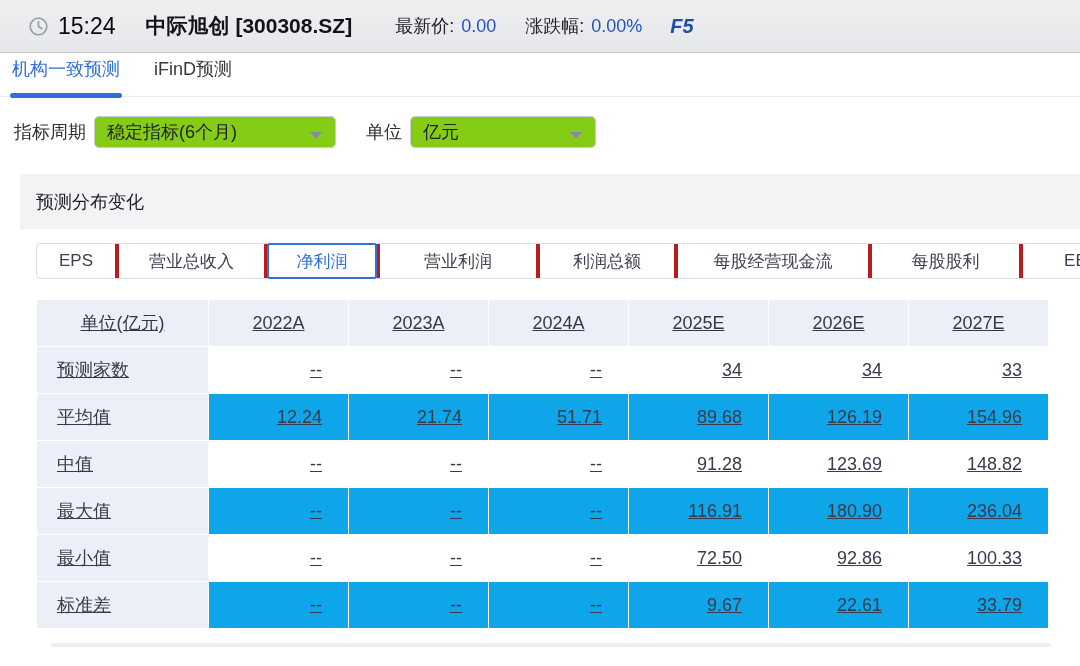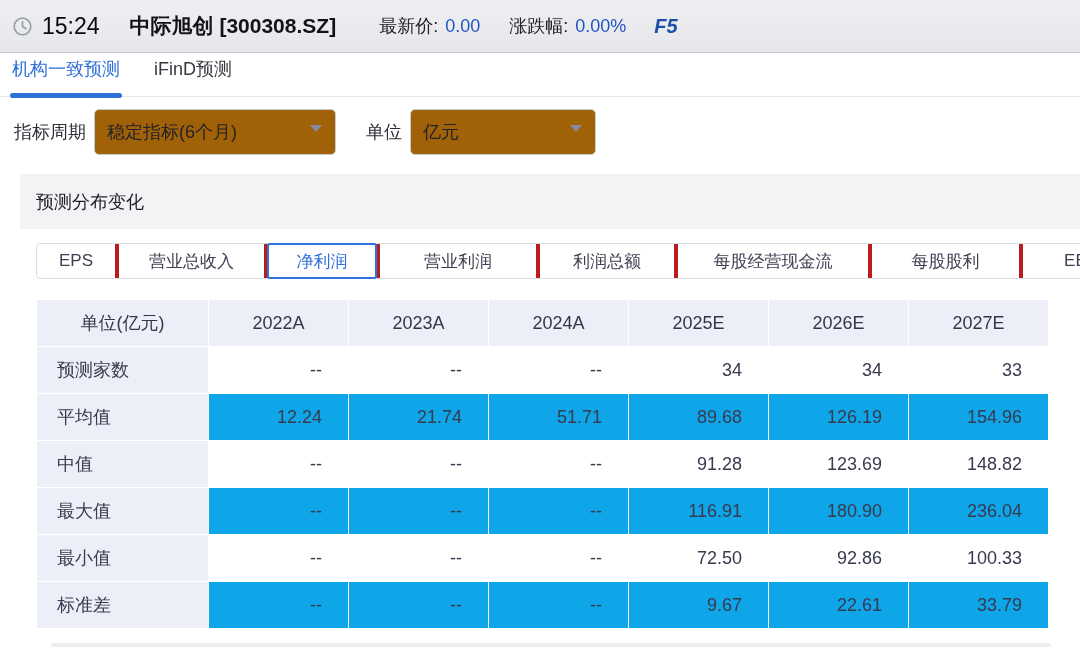--- a/index.html
+++ b/index.html
@@ -1,20 +1,20 @@
 <!DOCTYPE html>
 <html><head>
 <meta charset="utf-8">
 <style>
   * { margin:0; padding:0; box-sizing:border-box; }
   html,body { width:1080px; height:666px; overflow:hidden; background:#fff;
     font-family:"Liberation Sans","DejaVu Sans",sans-serif; }
 
   
-  .topbar { height:53px; display:flex; align-items:center; padding-left:12px;
+  .topbar { height:53px; display:flex; align-items:center; padding-left:28px;
     background:linear-gradient(#efeff2,#e6e7ea); border-bottom:1px solid #c5c6ca; }
   .clock { width:21px; height:21px; flex:0 0 auto; }
   .time { margin-left:9px; font-size:23px; color:#0a0a0e; }
   .stock-title { margin-left:30px; font-size:21px; font-weight:bold; color:#121219; }
   .bar-label { margin-left:43px; font-size:18px; color:#24242c; }
   .bar-label.second { margin-left:29px; }
   .bar-value { margin-left:7px; font-size:18px; color:#2255c4; }
   .f5 { margin-left:28px; font-size:20px; font-weight:bold; font-style:italic; color:#1d4fa9; }
 
   
@@ -22,22 +22,22 @@
     border-bottom:1px solid #e9e9ec; background:#fff; }
   .nav-tab { font-size:18px; color:#37373f; padding:0 2px 15px; position:relative; cursor:pointer; }
   .nav-tab.active { color:#2e6fd9; }
   .nav-tab.active::after { content:""; position:absolute; left:0; right:0; bottom:-2px;
     height:5px; border-radius:3px; background:#2e6fd9; }
 
   
   .filters { display:flex; align-items:center; margin:17px 0 0 14px; height:36px; }
   .filter-label { font-size:18px; color:#2e2f38; }
   .filter-label.unit { margin-left:30px; }
-  .selectbox { position:relative; margin-left:8px; height:46px; border:1px solid #c9cbd4;
-    border-radius:5px; background:#a16207; display:flex; align-items:center;
+  .selectbox { position:relative; margin-left:8px; height:32px; border:1px solid #c9cbd4;
+    border-radius:5px; background:#84cc16; display:flex; align-items:center;
     padding:0 30px 0 12px; font-size:18px; color:#22222a; cursor:pointer; }
   .selectbox.period { width:242px; }
   .selectbox.unit { width:186px; }
   .caret { position:absolute; right:13px; top:15px; width:0; height:0;
     border-left:6px solid transparent; border-right:6px solid transparent;
     border-top:7px solid #868ba0; }
 
   
   .panel { margin:24px 0 0 20px; width:1060px; height:476px; background:#f3f3f6;
     border-radius:4px 0 0 0; overflow:hidden; }
@@ -51,21 +51,21 @@
     font-size:17px; color:#3e4051; border-right:4px solid #b91c1c; cursor:pointer;
     position:relative; flex:0 0 auto; }
   .metric-tab:last-child { border-right:none; }
   .metric-tab.active { color:#2e6fd9; }
   .metric-tab.active::after { content:""; position:absolute; inset:-1px;
     border:2px solid #2f74dd; border-radius:3px; }
 
   
   table.fcst { margin-top:20px; border-collapse:collapse; table-layout:fixed; width:1012px; }
   table.fcst th, table.fcst td { height:47px; font-size:18px; font-weight:normal;
-    color:#383a4e; border:1px solid #ffffff; }
+    color:#383a4e; border:1px solid #ffffff;text-decoration:underline; }
   table.fcst thead th { background:#edeff8; text-align:center; color:#34364a; }
   td.rowlabel { background:#edeff8; text-align:left; padding-left:20px; }
   td.val { background:#fff; text-align:right; padding-right:26px; }
   tr.alt td.val { background:#0ea5e9; }
   tr.alt td.rowlabel { background:#edeff8; }
 
   .next-divider { margin-top:14px; margin-left:15px; height:4px; width:1000px;
     background:#ededf0; border-radius:2px; }
 </style>
 </head>

